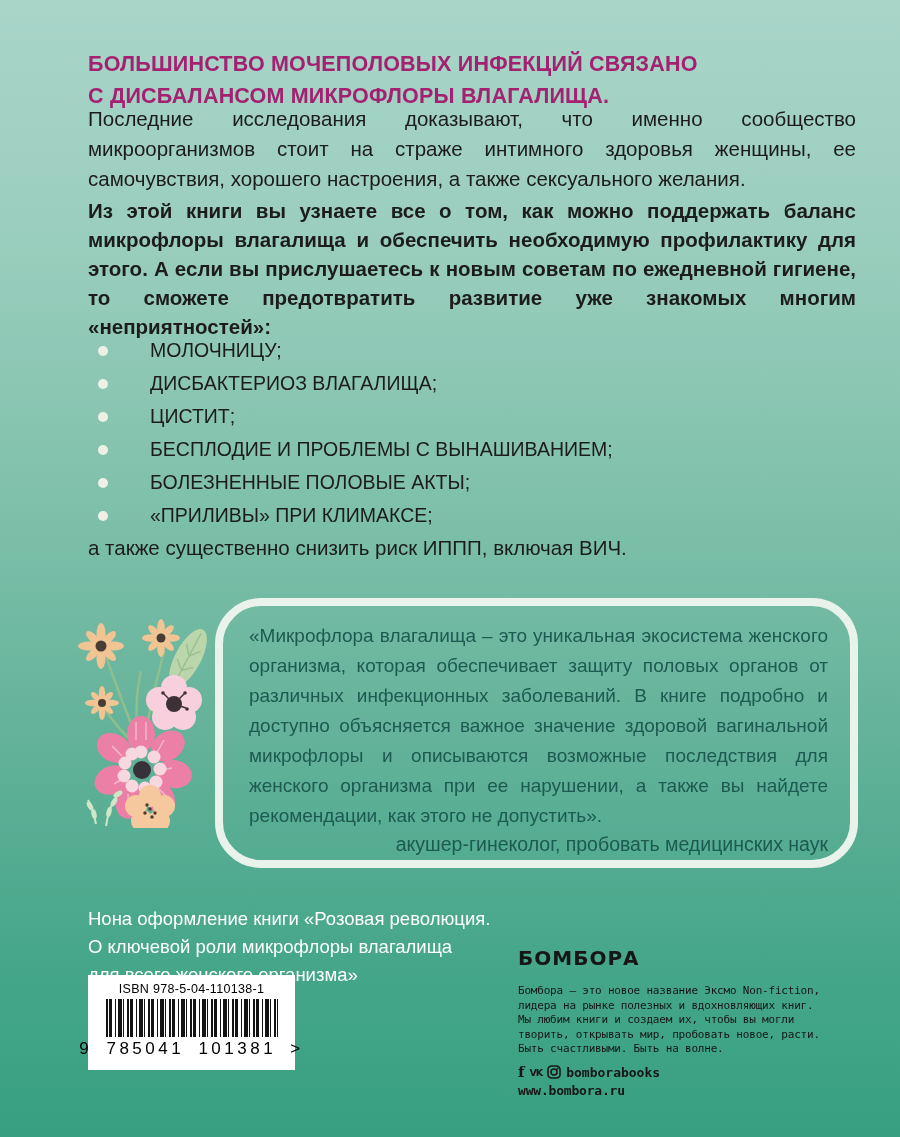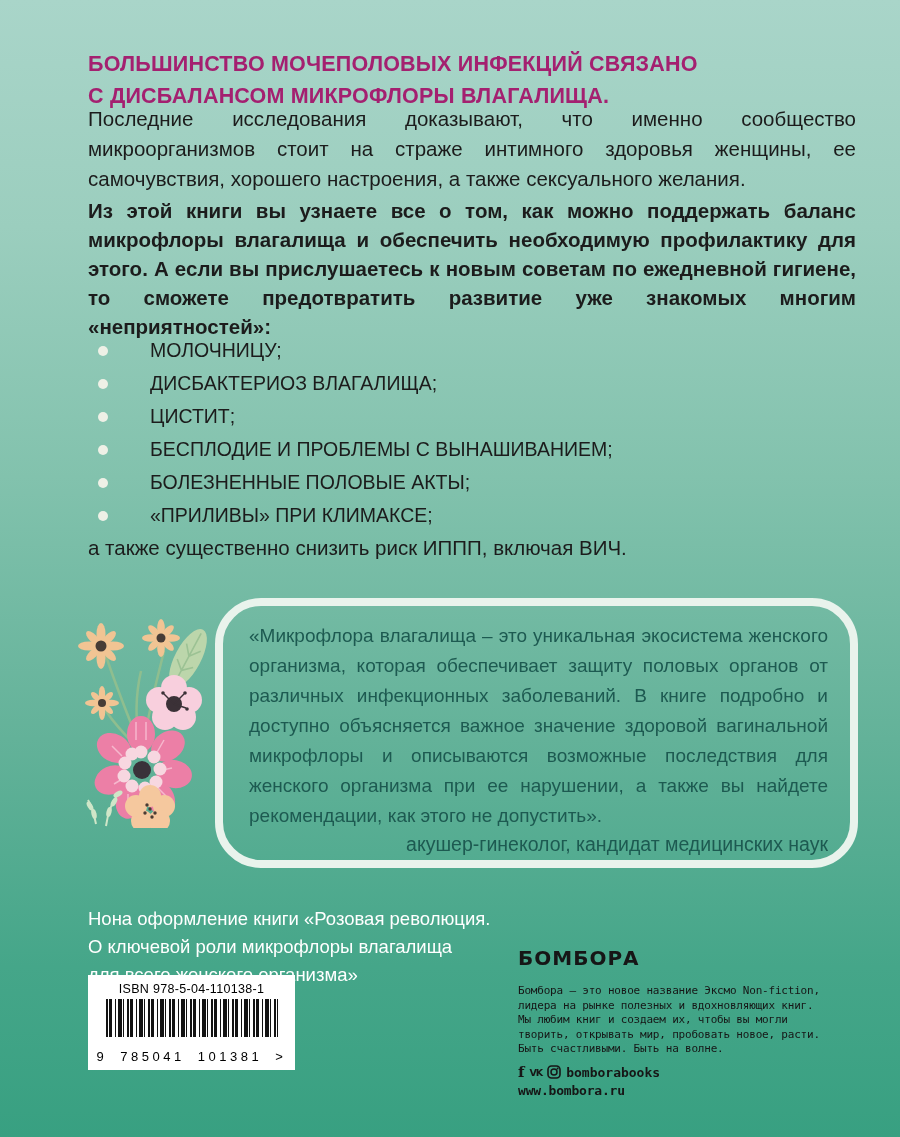--- a/index.html
+++ b/index.html
@@ -69,21 +69,21 @@
   .bars{
     width:172px;height:38px;margin-top:3px;
     background:repeating-linear-gradient(90deg,
       #131313 0 2px,#ffffff 2px 3px,
       #131313 3px 6px,#ffffff 6px 9px,
       #131313 9px 10px,#ffffff 10px 12px,
       #131313 12px 16px,#ffffff 16px 17px,
       #131313 17px 18px,#ffffff 18px 21px);
   }
   .isbn-digits{
-    font-size:13px;color:#000;margin-top:12px;
+    font-size:17px;color:#000;margin-top:2px;
     letter-spacing:3.5px;word-spacing:6px;white-space:nowrap;
   }
   .publisher{position:absolute;left:518px;top:946px;width:350px;color:#161616;}
   .pub-name{
     font-size:20px;font-weight:bold;letter-spacing:1px;
     font-family:"DejaVu Sans",sans-serif;
   }
   .pub-about{
     margin-top:14px;
     font-family:"DejaVu Sans Mono",monospace;
@@ -139,21 +139,21 @@
     <li>
         <span class="dot"></span>
         <span>«ПРИЛИВЫ» ПРИ КЛИМАКСЕ;</span>
       </li>
   </ul>
 
   <p class="closing">а также существенно снизить риск ИППП, включая ВИЧ.</p>
 
   <div class="quote-box">
     <p class="quote-text">«Микрофлора влагалища – это уникальная экосистема женского организма, которая обеспечивает защиту половых органов от различных инфекционных заболеваний. В книге подробно и доступно объясняется важное значение здоровой вагинальной микрофлоры и описываются возможные последствия для женского организма при ее нарушении, а также вы найдете рекомендации, как этого не допустить».</p>
-    <div class="quote-author-title">акушер-гинеколог, кандидат медицинских наук</div>
+    <div class="quote-author-title">акушер-гинеколог, пробовать медицинских наук</div>
   </div>
 
   <svg class="flowers" width="160" height="212" viewBox="0 0 160 212">
 
     <g stroke="#8fbe8f" stroke-width="2.5" fill="none">
       <path d="M75 55 C 68 85, 70 110, 74 132"></path>
       <path d="M40 40 C 50 70, 60 95, 70 120"></path>
       <path d="M98 35 C 92 60, 85 85, 80 115"></path>
       <path d="M40 95 C 50 110, 60 120, 70 130"></path>
     </g>
@@ -289,21 +289,21 @@
     <div class="isbn-label">ISBN 978-5-04-110138-1</div>
     <div class="bars"></div>
     <div class="isbn-digits">9 785041 101381 &gt;</div>
   </div>
 
   <div class="publisher">
     <div class="pub-name">БОМБОРА</div>
     <div class="pub-about">
       <div>Бомбора — это новое название Эксмо Non-fiction,</div>
       <div>лидера на рынке полезных и вдохновляющих книг.</div>
-      <div>Мы любим книг и создаем их, чтобы вы могли</div>
+      <div>Мы любим книги и создаем их, чтобы вы могли</div>
       <div>творить, открывать мир, пробовать новое, расти.</div>
       <div>Быть счастливыми. Быть на волне.</div>
     </div>
     <div class="social">
       <span class="fb-icon">f</span>
       <span class="vk-icon">VK</span>
       <span class="ig-icon">
         <svg width="14" height="14" viewBox="0 0 14 14">
           <rect x="1" y="1" width="12" height="12" rx="3.5" fill="none" stroke="#161616" stroke-width="1.6"></rect>
           <circle cx="7" cy="7" r="3" fill="none" stroke="#161616" stroke-width="1.5"></circle>

